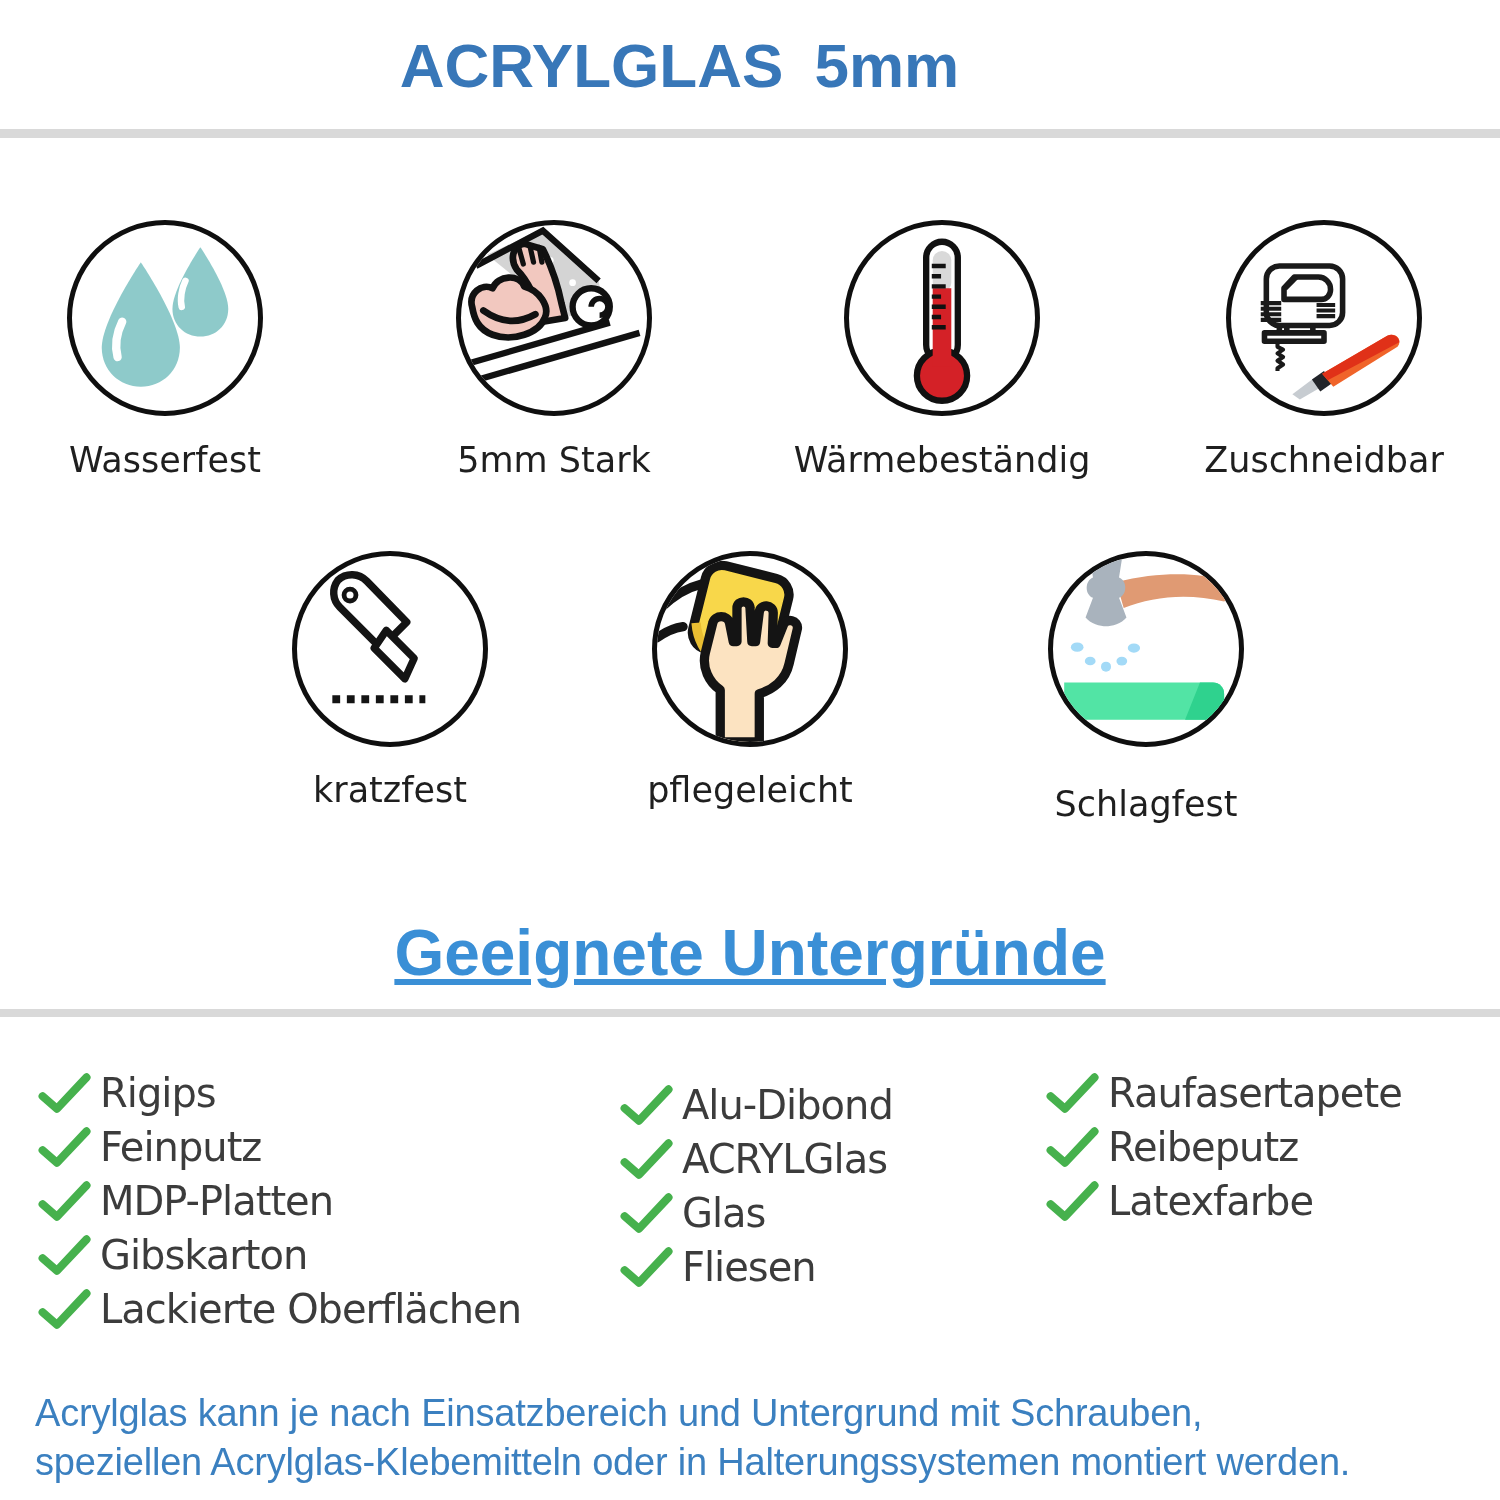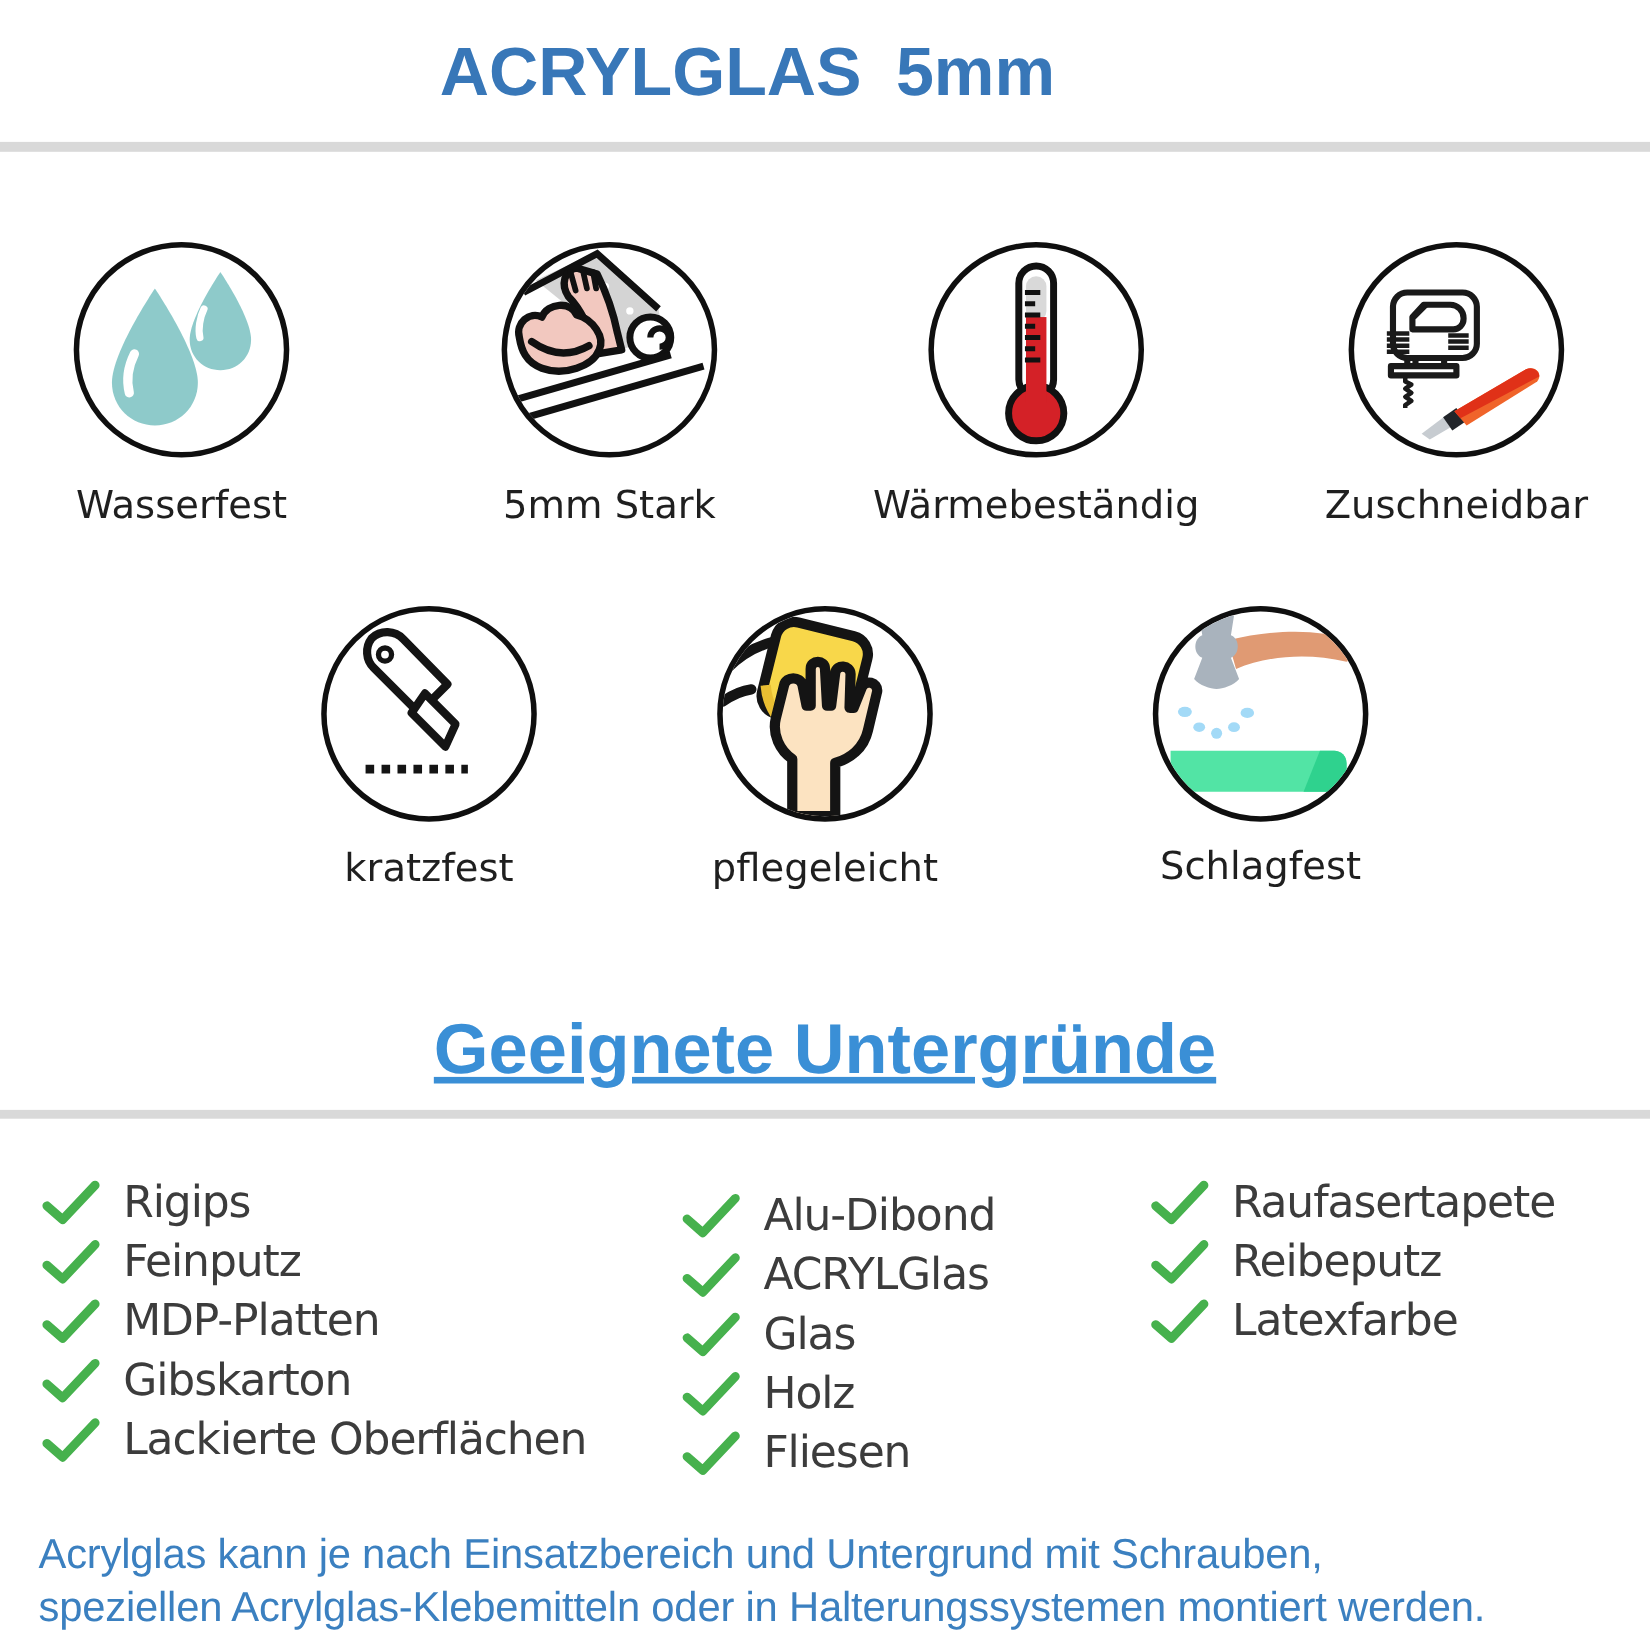--- a/index.html
+++ b/index.html
@@ -14,21 +14,21 @@
   .divider.d2{top:1009px;height:8px;}
   .heading2{top:916px;left:0;width:1500px;text-align:center;font-family:"Liberation Sans",sans-serif;
             font-size:64px;font-weight:bold;color:#3a8fd6;text-decoration:underline;}
   
   .circle{width:196px;height:196px;box-sizing:border-box;border:5px solid #0f0f0f;border-radius:50%;
           overflow:hidden;background:#fff;}
   .circle svg{display:block;width:186px;height:186px;}
   .feat-label{width:400px;text-align:center;font-size:35px;color:#1f1f1f;letter-spacing:0px;}
   
   .col{display:flex;flex-direction:column;}
-  .srow{display:flex;align-items:center;height:54px;gap:20px;}
+  .srow{display:flex;align-items:center;height:54px;gap:8px;}
   .srow svg{width:54px;height:43px;flex:0 0 auto;}
   .srow span{font-size:40px;color:#3c3c3c;letter-spacing:-1px;white-space:nowrap;}
   
   .footline{left:35px;width:1460px;font-family:Liberation Sans, sans-serif;font-size:38px;
             color:#3b80c0;letter-spacing:-0.2px;white-space:nowrap;}
 </style>
 </head>
 <body>
 
 <div id="stage">
@@ -142,21 +142,21 @@
       <path d="M20,2 h17 l-1.5,9.5 c4.5,1.8 4.5,9.2 0,11 l4,10.5 c-2.5,3.2 -8,4.8 -11,4.8 c-3,0 -8.5,-1.6 -11,-4.8 l4,-10.5 c-4.5,-1.8 -4.5,-9.2 0,-11 Z" fill="#a9b3bd"></path>
       <ellipse cx="13" cy="49" rx="3.4" ry="2.5" fill="#a3daf7"></ellipse>
       <ellipse cx="20" cy="56.5" rx="2.9" ry="2.3" fill="#a3daf7"></ellipse>
       <ellipse cx="28.5" cy="59.5" rx="2.7" ry="2.7" fill="#a3daf7"></ellipse>
       <ellipse cx="37" cy="56.5" rx="2.9" ry="2.4" fill="#a3daf7"></ellipse>
       <ellipse cx="43.5" cy="49.5" rx="3.3" ry="2.5" fill="#a3daf7"></ellipse>
       <path d="M6,68 H86 a6,6 0 0 1 6,6 v8 a6,6 0 0 1 -6,6 H6 Z" fill="#52e4a5"></path>
       <path d="M79,68 h7 a6,6 0 0 1 6,6 v8 a6,6 0 0 1 -6,6 h-15 Z" fill="#2fd28e"></path>
     </svg>
   </div>
-  <div class="abs feat-label" style="left:946px;top:768px;">Schlagfest</div>
+  <div class="abs feat-label" style="left:946px;top:784px;">Schlagfest</div>
 
   <div class="abs heading2">Geeignete Untergründe</div>
   <div class="abs divider d2"></div>
 
   <div class="abs col" style="left:38px;top:1066px;">
     <div class="srow">
       <svg viewBox="0 0 60 48">
           <path d="M5,27 L21,41 L54,6" fill="none" stroke="#46b14d" stroke-width="9" stroke-linecap="round" stroke-linejoin="round"></path>
         </svg>
       <span>Rigips</span>
@@ -203,26 +203,20 @@
     <div class="srow">
       <svg viewBox="0 0 60 48">
           <path d="M5,27 L21,41 L54,6" fill="none" stroke="#46b14d" stroke-width="9" stroke-linecap="round" stroke-linejoin="round"></path>
         </svg>
       <span>Glas</span>
     </div>
     <div class="srow">
       <svg viewBox="0 0 60 48">
           <path d="M5,27 L21,41 L54,6" fill="none" stroke="#46b14d" stroke-width="9" stroke-linecap="round" stroke-linejoin="round"></path>
         </svg>
-      <span>Holz</span>
-    </div>
-    <div class="srow">
-      <svg viewBox="0 0 60 48">
-          <path d="M5,27 L21,41 L54,6" fill="none" stroke="#46b14d" stroke-width="9" stroke-linecap="round" stroke-linejoin="round"></path>
-        </svg>
       <span>Fliesen</span>
     </div>
   </div>
 
   <div class="abs col" style="left:1046px;top:1066px;">
     <div class="srow">
       <svg viewBox="0 0 60 48">
           <path d="M5,27 L21,41 L54,6" fill="none" stroke="#46b14d" stroke-width="9" stroke-linecap="round" stroke-linejoin="round"></path>
         </svg>
       <span>Raufasertapete</span>

